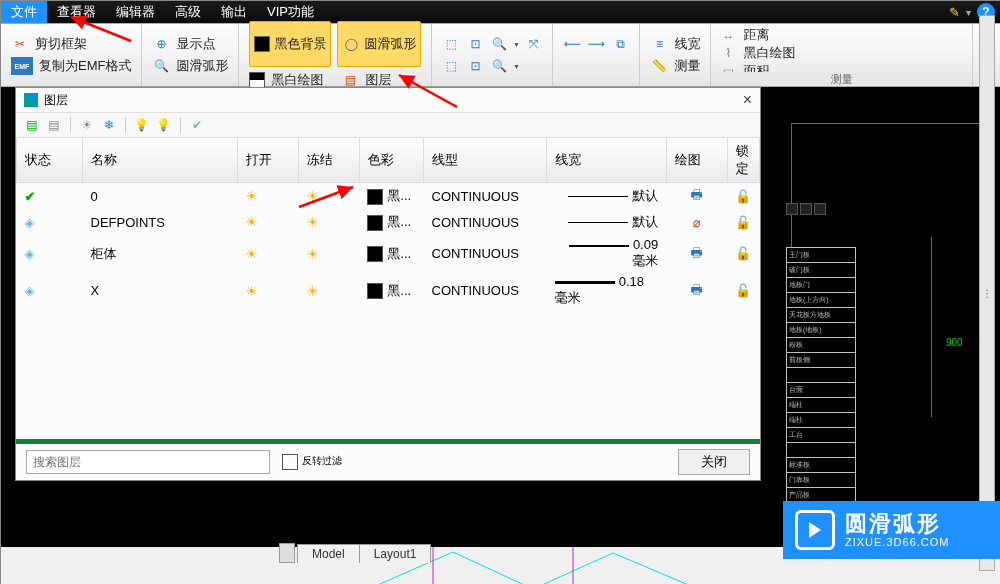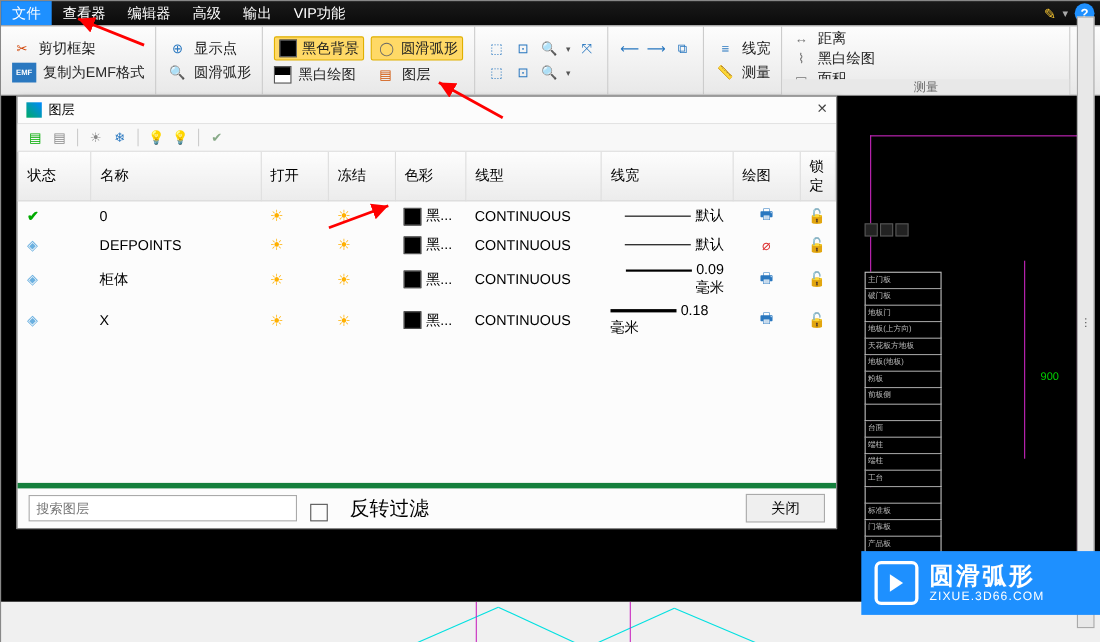--- a/index.html
+++ b/index.html
@@ -7,21 +7,21 @@
   .menubar{height:22px;background:linear-gradient(#1a1a1a,#0a0a0a);display:flex;align-items:stretch;color:#fff;font-size:13px}
   .menu-item{padding:0 10px;line-height:22px;cursor:default}
   .menu-item.active{background:#1e90ff;color:#fff}
   .menubar-right{margin-left:auto;display:flex;align-items:center;gap:6px;padding-right:6px}
   .help-icon{width:18px;height:18px;background:#1e90ff;border-radius:50%;display:flex;align-items:center;justify-content:center;color:#fff;font-size:12px;font-weight:bold}
   .ribbon{height:62px;background:linear-gradient(#fdfdfd,#e8e8e8);border-top:1px solid #aaa;border-bottom:1px solid #aaa;display:flex;position:relative}
   .rgroup{border-right:1px solid #ccc;padding:2px 10px;display:flex;flex-direction:column;justify-content:center;gap:4px}
   .rrow{display:flex;align-items:center;gap:6px}
   .ricon{width:18px;height:18px;display:inline-flex;align-items:center;justify-content:center}
   .rlabel{font-size:13px;color:#222}
-  .highlighted{background:#ffd966;border:1px solid #e0b000;border-radius:2px;padding:0 4px;height:20px;display:flex;align-items:center;gap:4px}
+  .highlighted{background:#ffd966;border:1px solid #e0b000;border-radius:2px;padding:12px 4px;height:20px;display:flex;align-items:center;gap:4px}
   .ribbon-end{width:28px;display:flex;align-items:center;justify-content:center;color:#666}
   .canvas-area{position:absolute;top:86px;left:0;right:0;bottom:38px;background:#000}
   .side-ruler{position:absolute;right:6px;top:14px;bottom:14px;width:14px;background:#e8e8e8;border:1px solid #aaa;display:flex;align-items:center;justify-content:center;color:#555;font-size:10px}
   .drawing{position:absolute;left:785px;top:130px;width:190px;height:280px}
   .drawing-table{position:absolute;left:0;top:30px;width:70px}
   .drawing-row{height:14px;border:1px solid #c0c0c0;border-top:none;background:#000;color:#bbb;font-size:7px;line-height:14px;padding-left:2px}
   .drawing-row.first{border-top:1px solid #c0c0c0}
   .canvas-green{position:absolute;left:160px;top:120px;color:#00d000;font-size:10px;font-weight:normal}
   .canvas-line{position:absolute;background:#c826be;height:1px}
   .canvas-vline{position:absolute;background:#c826be;width:1px}
@@ -48,21 +48,21 @@
   table.layers th{background:linear-gradient(#fdfdfd,#ececec);text-align:left;padding:4px 8px;font-weight:400;border:1px solid #ddd;border-top:none}
   table.layers td{padding:2px 8px;border-bottom:0;height:22px;vertical-align:middle}
   .sun{color:#ffb000;font-size:14px}
   .swatch{display:inline-block;width:14px;height:14px;background:#000;border:1px solid #555;vertical-align:middle;margin-right:4px}
   .lw-line{display:inline-block;width:60px;height:1px;background:#000;vertical-align:middle;margin-right:4px}
   .lw-line.t1{height:2px}.lw-line.t2{height:3px}
   .statei{color:#6ab0e0}
   .lock{color:#4aa0d8}
   .dlg-footer{height:36px;border-top:5px solid #15803d;display:flex;align-items:center;padding:0 10px;gap:12px}
   .search-input{width:230px;height:22px;border:1px solid #aaa;padding:0 6px;font-size:12px;color:#888}
-  .ck{display:flex;align-items:flex-end;gap:20px;font-size:18px}
+  .ck{display:flex;align-items:flex-start;gap:4px;font-size:10px}
   .ck-box{width:14px;height:14px;border:1px solid #555}
   .btn{margin-left:auto;width:72px;height:26px;background:#efefef;border:1px solid #aaa;font-size:13px}
 
   .measure-group{display:flex;flex-direction:column;align-items:center;border-right:1px solid #ccc;padding:2px 8px;position:relative}
   .measure-group .label{position:absolute;bottom:0;left:0;right:0;text-align:center;font-size:11px;color:#666;background:#e8e8e8;height:14px}
 
   .arrow{position:absolute;pointer-events:none}
   .arrow svg{overflow:visible}
 
   .watermark{position:absolute;right:0;bottom:26px;width:218px;height:58px;background:#1e90ff;color:#fff;display:flex;align-items:center;gap:10px;padding:0 12px;box-sizing:border-box}
@@ -330,20 +330,25 @@
     <div class="dlg-footer">
       <input class="search-input" placeholder="搜索图层" style="">
       <label class="ck">
         <span class="ck-box"></span>
           <span>反转过滤</span>
       </label>
       <button class="btn">关闭</button>
     </div>
   </div>
 
+  <div class="tabstrip">
+    <div class="tab-nav"></div>
+    <div class="tab">Model</div>
+    <div class="tab">Layout1</div>
+  </div>
 
 
   <div class="arrow" style="left:60px;top:12px">
     <svg width="80" height="30">
         <defs>
           <marker id="ah" markerWidth="8" markerHeight="8" refX="6" refY="3" orient="auto">
             <path d="M0,0 L6,3 L0,6 Z" fill="#ff0000"></path>
           </marker>
         </defs>
     <line x1="70" y1="28" x2="10" y2="4" stroke="#ff0000" stroke-width="2.5" marker-end="url(#ah)"></line>

